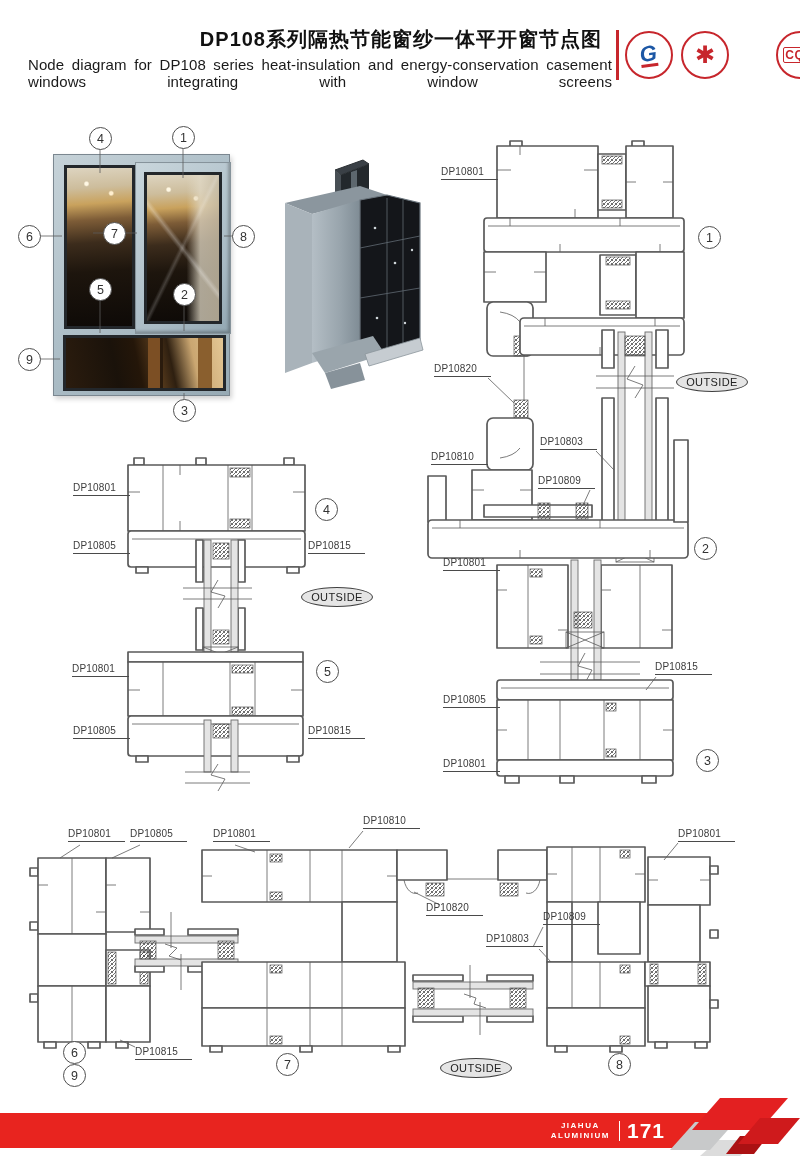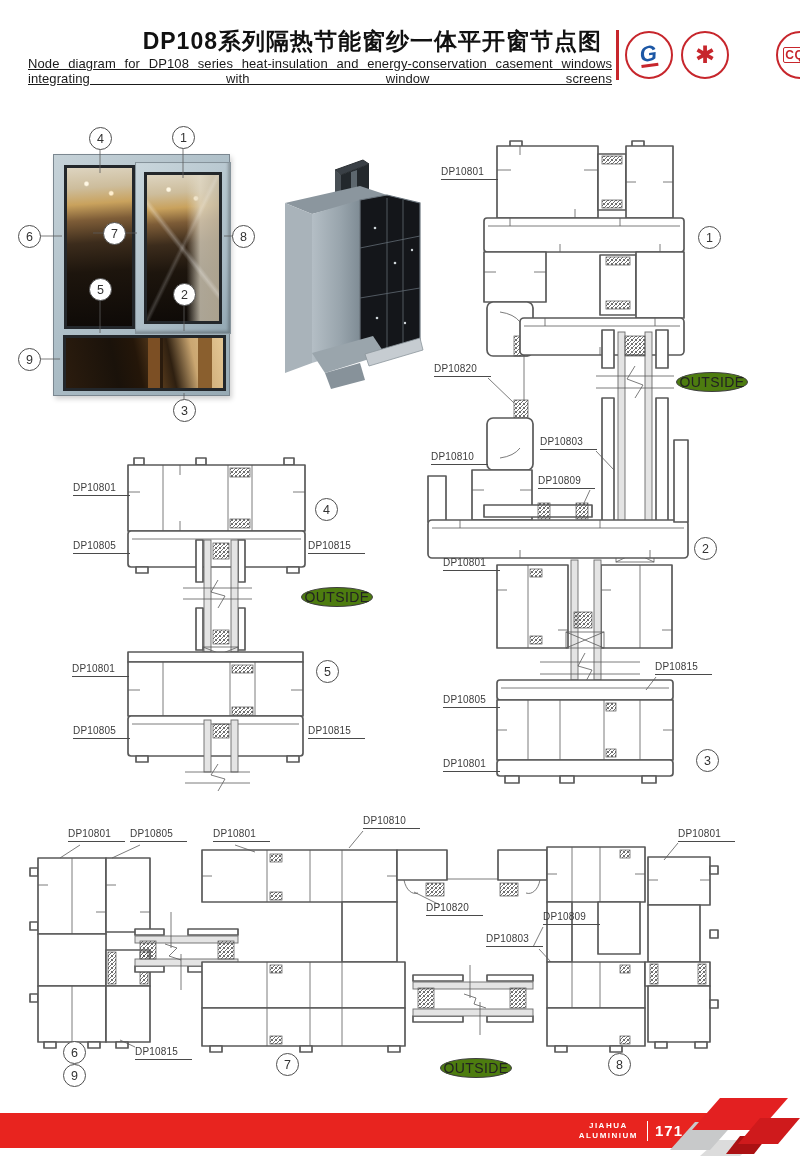--- a/index.html
+++ b/index.html
@@ -1,22 +1,22 @@
 <!DOCTYPE html>
 <html><head>
 <meta charset="utf-8">
 <style>
   html,body{margin:0;padding:0;background:#e9e9e9;}
   .page{position:relative;width:800px;height:1167px;background:#ffffff;overflow:hidden;
         font-family:"Liberation Sans",sans-serif;}
   
   .hdr-title{position:absolute;left:30px;top:26px;width:572px;text-align:right;
-             font-size:23px;font-weight:bold;color:#111;letter-spacing:1px;white-space:nowrap;}
-  .hdr-sub{position:absolute;left:28px;top:56px;width:584px;font-size:13px;color:#1a1a1a;
-           text-align:justify;text-align-last:justify;letter-spacing:0.1px;text-decoration:underline;}
+             font-size:20px;font-weight:bold;color:#111;letter-spacing:1px;white-space:nowrap;}
+  .hdr-sub{position:absolute;left:28px;top:56px;width:584px;font-size:15px;color:#1a1a1a;
+           text-align:justify;text-align-last:justify;letter-spacing:0.1px;}
   .hdr-divider{position:absolute;left:616px;top:30px;width:3px;height:50px;background:#c7262c;}
   .logo{position:absolute;top:31px;width:48px;height:48px;border:2.5px solid #c7262c;border-radius:50%;
         box-sizing:border-box;display:flex;align-items:center;justify-content:center;background:#fff;}
   .logo-g{color:#1c57a5;font-size:22px;font-weight:bold;font-style:italic;
           border-bottom:3px solid #c7262c;line-height:0.9;transform:rotate(-8deg);}
   .logo-flower{color:#c7262c;font-size:24px;line-height:1;}
   .logo-cqm{color:#c7262c;font-size:12px;font-weight:bold;border:1.5px solid #c7262c;
             border-radius:2px;padding:0 1px;letter-spacing:0.5px;}
   
   .photo{position:absolute;left:53px;top:154px;width:175px;height:240px;
@@ -41,34 +41,34 @@
        linear-gradient(90deg,transparent 52%,#7c4f24 52% 60%,#2a1b0d 60% 62%,transparent 62% 84%,#8a5f2e 84% 93%,transparent 93%),
        linear-gradient(78deg,#2b1c0e 0%,#1a120a 32%,#241609 46%,#53381b 58%,#2e1f10 66%,#c6a univ 0%,#caa671 80%,#e4c795 100%);}
   
   .lbl{position:absolute;font-size:10px;line-height:1.05;color:#3b3b3b;
        border-bottom:1.2px solid #4a4a4a;padding:0 1px 1.5px 0;min-width:56px;
        white-space:nowrap;letter-spacing:0.2px;z-index:5;}
   .co{position:absolute;width:21px;height:21px;margin:-11px 0 0 -11px;border:1.2px solid #4f4f4f;
       border-radius:50%;background:#fff;color:#333;font-size:12.5px;z-index:5;
       display:flex;align-items:center;justify-content:center;}
   .oval{position:absolute;width:70px;height:18px;margin:-9px 0 0 -35px;border:1.3px solid #3f3f3f;
-        border-radius:50%;background:#4d7c0f;color:#222;font-size:14px;letter-spacing:0.4px;
+        border-radius:50%;background:#e5e5e5;color:#222;font-size:11px;letter-spacing:0.4px;
         display:flex;align-items:center;justify-content:center;z-index:5;}
   .dwg{position:absolute;}
   .dwg .p{fill:#fff;stroke:#5a5a5a;stroke-width:1.7;stroke-linejoin:round;}
   .dwg .t{fill:none;stroke:#5a5a5a;stroke-width:0.8;}
   .dwg .g{fill:#e4e4e4;stroke:#6a6a6a;stroke-width:0.9;}
   
   .foot-band{position:absolute;left:0;top:1113px;width:721px;height:35px;background:#e8241f;
              clip-path:polygon(0 0,100% 0,calc(100% - 20px) 100%,0 100%);
              display:flex;align-items:center;justify-content:flex-end;}
   .foot-brand{color:#fff;font-size:8px;font-weight:bold;letter-spacing:1.5px;text-align:center;
               line-height:1.25;}
   .foot-sep{width:1px;height:20px;background:#fff;margin:0 7px 0 9px;}
-  .foot-page{color:#fff;font-size:15px;font-weight:bold;letter-spacing:1px;margin-right:38px;}
+  .foot-page{color:#fff;font-size:21px;font-weight:bold;letter-spacing:1px;margin-right:56px;}
 </style>
 </head>
 <body>
 
 <div class="page">
 
   <div class="hdr-title">DP108系列隔热节能窗纱一体平开窗节点图</div>
   <div class="hdr-sub">Node diagram for DP108 series heat-insulation and energy-conservation casement windows integrating with window screens</div>
   <div class="hdr-divider"></div>
   <div class="logo" style="left:625px">

